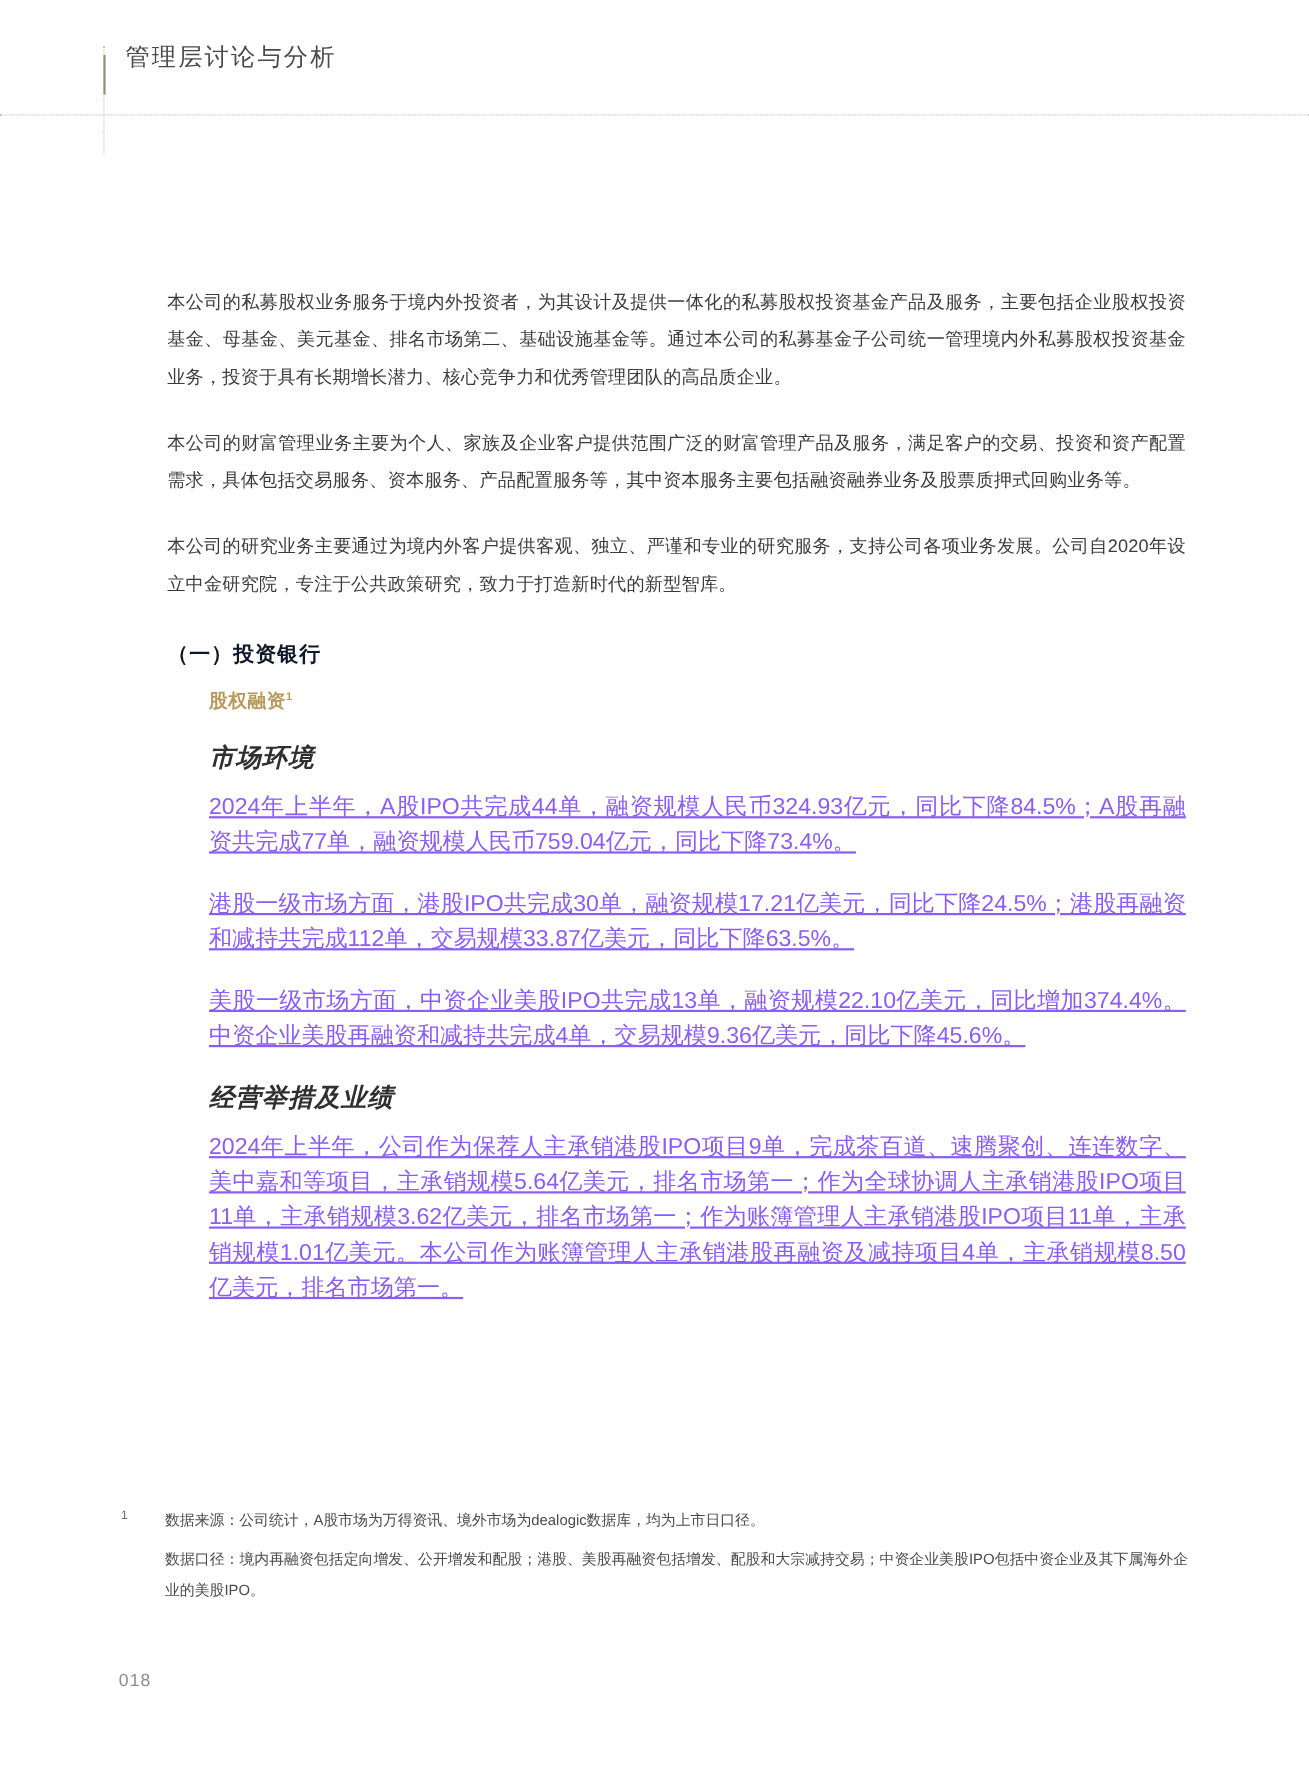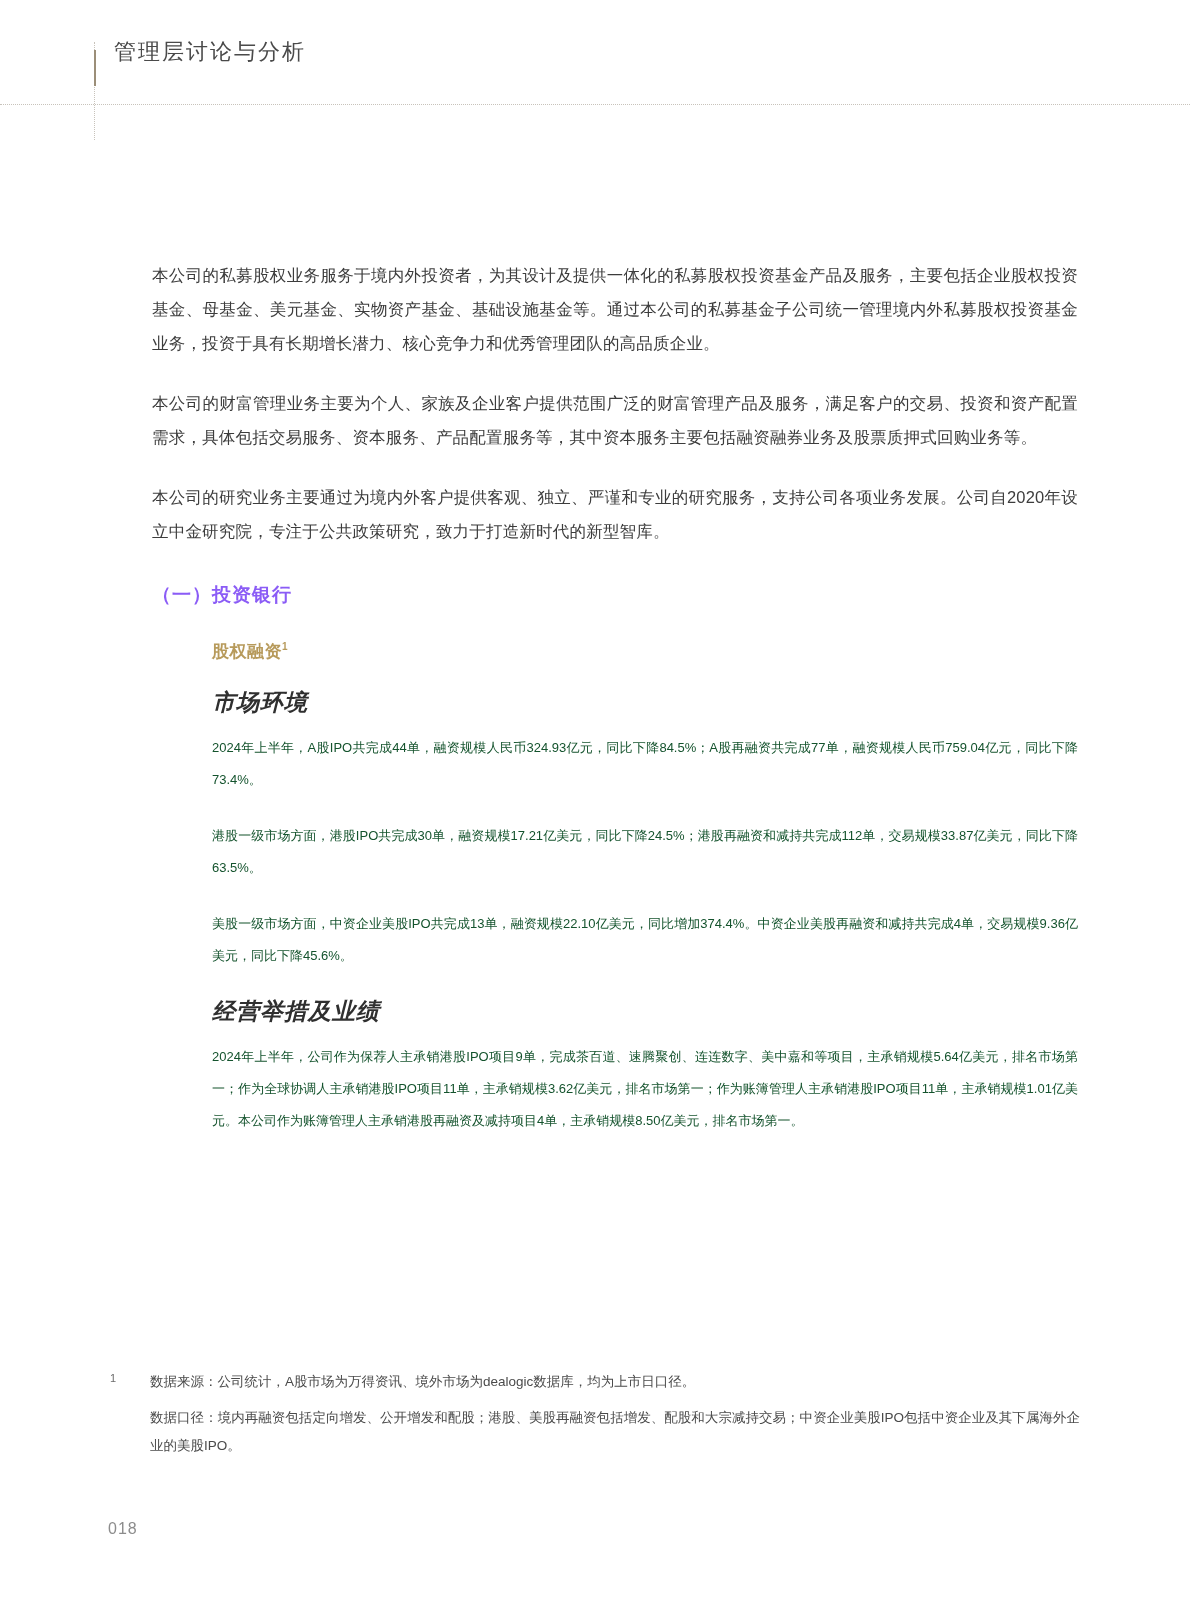--- a/index.html
+++ b/index.html
@@ -71,29 +71,29 @@
     margin: 0 0 26px 0;
     font-size: 16.5px;
     line-height: 34px;
     color: #3c3c3c;
     text-align: justify;
     text-justify: inter-ideograph;
     letter-spacing: 0.2px;
   }
 
   .section-heading {
-    margin: 34px 0 32px 0;
+    margin: 34px 0 18px 0;
     font-size: 19px;
     font-weight: bold;
-    color: #8b5cf6;
+    color: #0f172a;
     letter-spacing: 1px;
   }
 
   .sub-block {
-    margin-left: 60px;
+    margin-left: 38px;
   }
 
   .sub-heading {
     margin: 0 0 16px 0;
     font-size: 17px;
     font-weight: bold;
     color: #b79a5b;
     letter-spacing: 0.5px;
   }
   .sub-heading sup {
@@ -105,25 +105,26 @@
     margin: 24px 0 14px 0;
     font-size: 23px;
     font-weight: bold;
     font-style: italic;
     color: #2f2f2f;
     letter-spacing: 1px;
   }
 
   p.sub-text {
     margin: 0 0 24px 0;
-    font-size: 13px;
+    font-size: 21px;
     line-height: 32px;
-    color: #14532d;
+    color: #8b5cf6;
     text-align: justify;
     text-justify: inter-ideograph;
+    text-decoration: underline;
   }
 
   
   .footnotes {
     position: absolute;
     left: 110px;
     top: 1368px;
     width: 970px;
   }
   .footnote-marker {
@@ -160,21 +161,21 @@
 
 <div class="page-header">
   <div class="header-rule-h"></div>
   <div class="header-rule-v"></div>
   <div class="header-accent"></div>
   <div class="header-title">管理层讨论与分析</div>
 </div>
 
 <div class="content">
 
-  <p class="body-text">本公司的私募股权业务服务于境内外投资者，为其设计及提供一体化的私募股权投资基金产品及服务，主要包括企业股权投资基金、母基金、美元基金、实物资产基金、基础设施基金等。通过本公司的私募基金子公司统一管理境内外私募股权投资基金业务，投资于具有长期增长潜力、核心竞争力和优秀管理团队的高品质企业。</p>
+  <p class="body-text">本公司的私募股权业务服务于境内外投资者，为其设计及提供一体化的私募股权投资基金产品及服务，主要包括企业股权投资基金、母基金、美元基金、排名市场第二、基础设施基金等。通过本公司的私募基金子公司统一管理境内外私募股权投资基金业务，投资于具有长期增长潜力、核心竞争力和优秀管理团队的高品质企业。</p>
   <p class="body-text">本公司的财富管理业务主要为个人、家族及企业客户提供范围广泛的财富管理产品及服务，满足客户的交易、投资和资产配置需求，具体包括交易服务、资本服务、产品配置服务等，其中资本服务主要包括融资融券业务及股票质押式回购业务等。</p>
   <p class="body-text">本公司的研究业务主要通过为境内外客户提供客观、独立、严谨和专业的研究服务，支持公司各项业务发展。公司自2020年设立中金研究院，专注于公共政策研究，致力于打造新时代的新型智库。</p>
 
   <h2 class="section-heading">（一）投资银行</h2>
 
   <div class="sub-block">
 
     <h3 class="sub-heading"><span>股权融资</span><sup>1</sup></h3>
 
     <h4 class="italic-heading">市场环境</h4>

